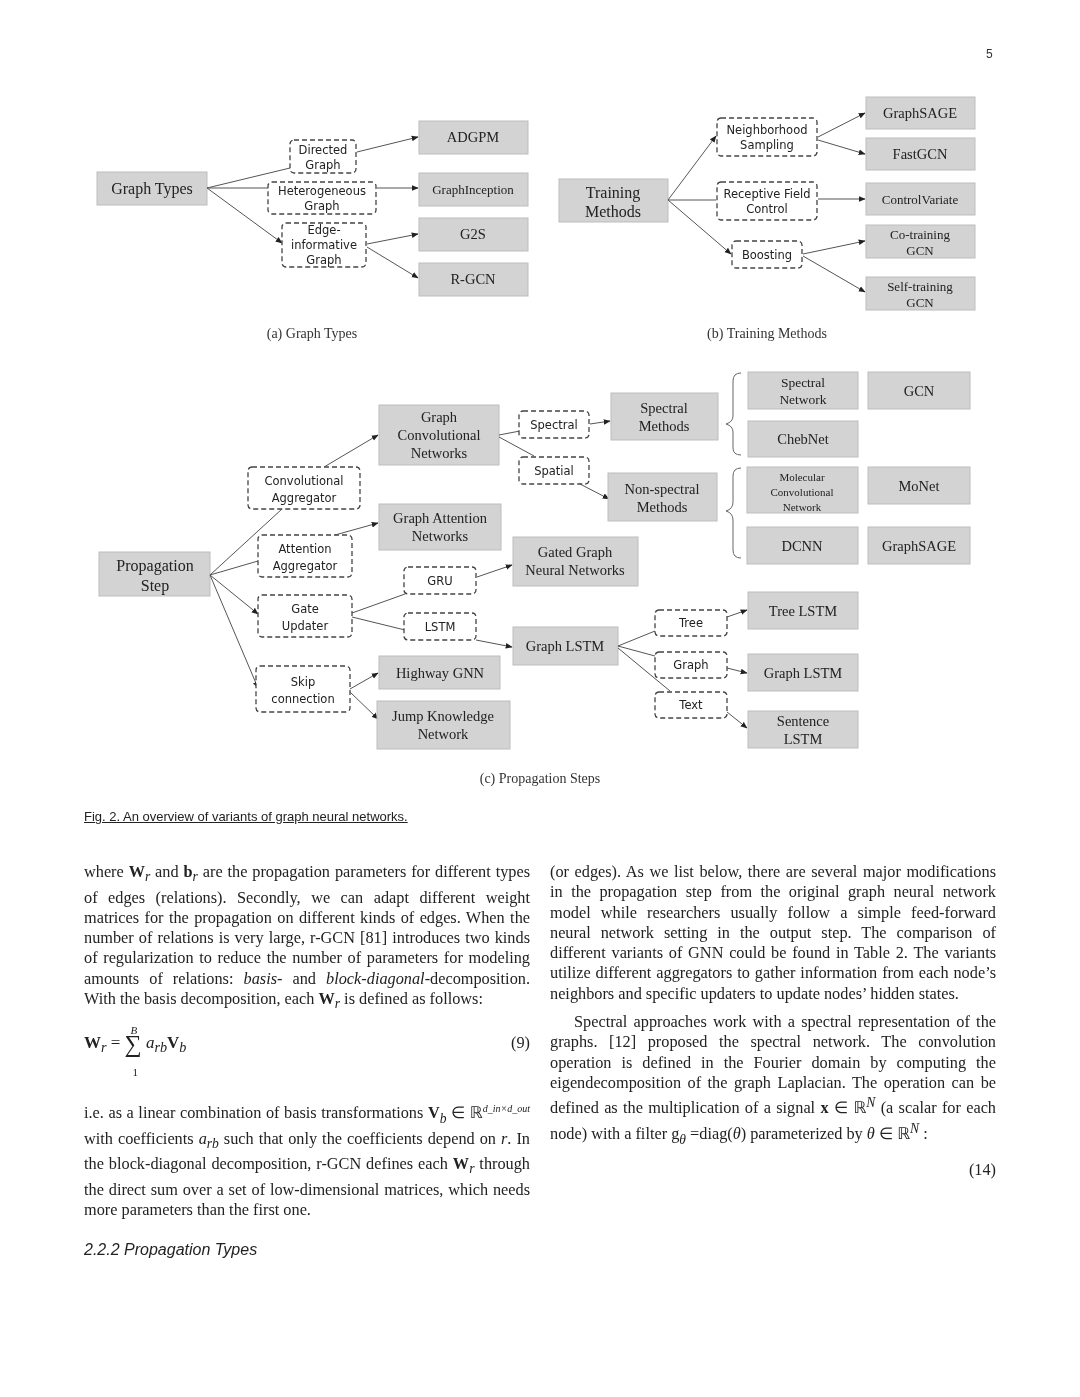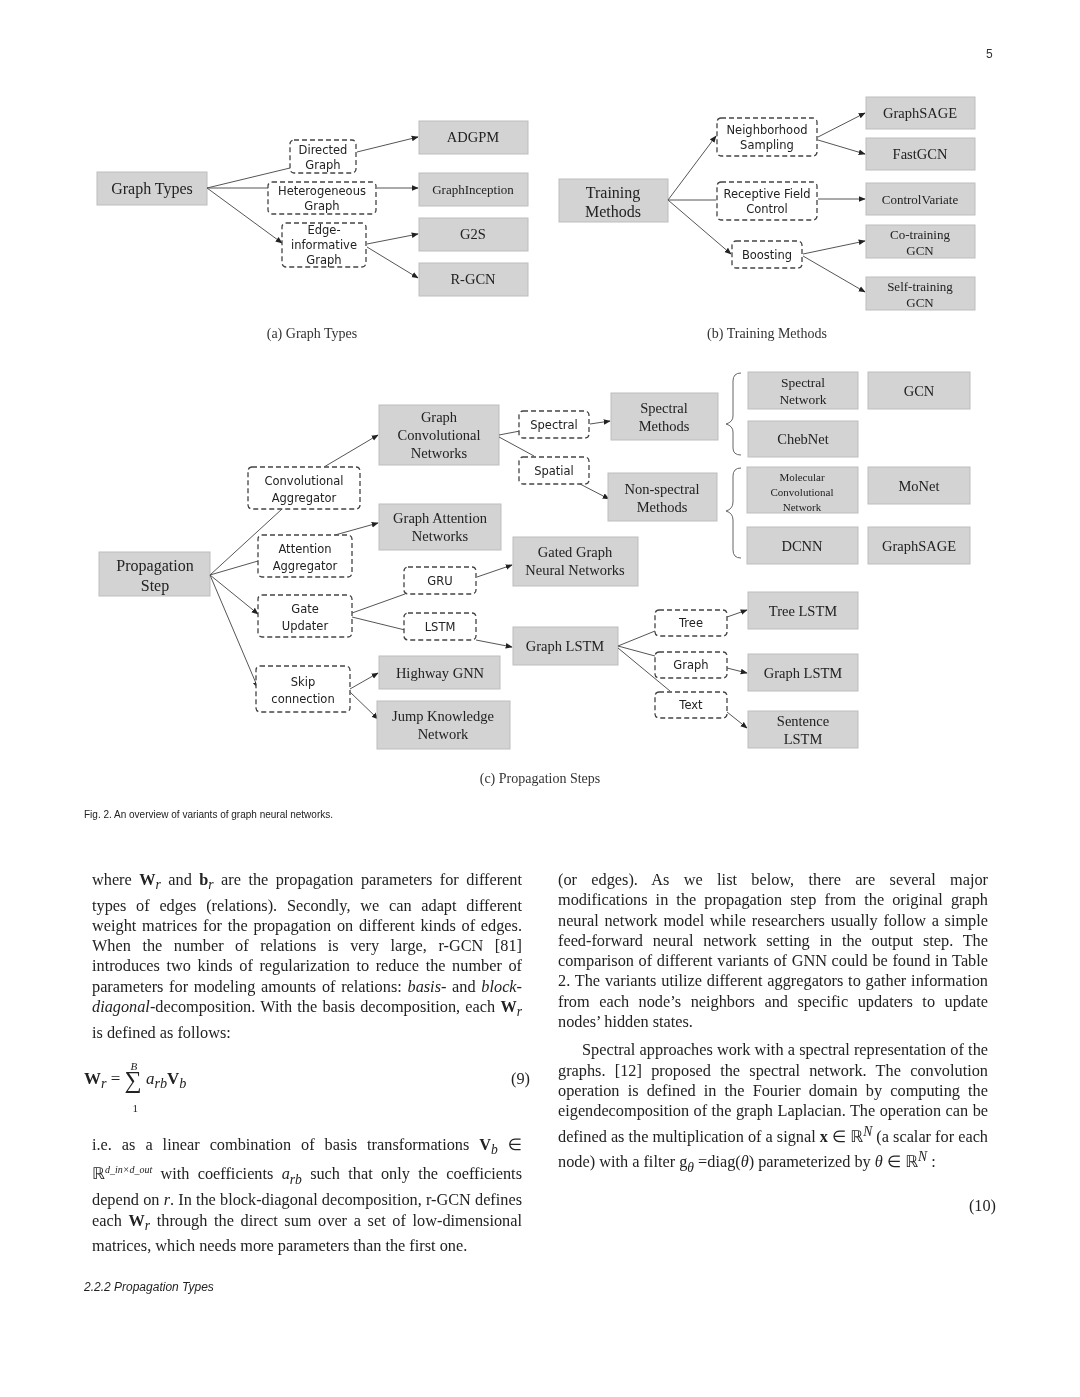--- a/index.html
+++ b/index.html
@@ -8,28 +8,28 @@
   svg.fig { position: absolute; left: 0; top: 0; }
   .gbox { fill: #d3d3d3; stroke: #bdbdbd; stroke-width: 1; }
   .dbox { fill: #ffffff; stroke: #444; stroke-width: 1.3; stroke-dasharray: 5 3; }
   .gt { font-family: "Liberation Serif", serif; font-size: 14.5px; fill: #222; text-anchor: middle; }
   .gts { font-family: "Liberation Serif", serif; font-size: 11.5px; fill: #222; text-anchor: middle; }
   .gtl { font-family: "Liberation Serif", serif; font-size: 16px; fill: #222; text-anchor: middle; }
   .dt { font-family: "DejaVu Sans", sans-serif; font-size: 11.5px; fill: #222; text-anchor: middle; }
   .ln { stroke: #555; stroke-width: 1; fill: none; }
   .brace { stroke: #666; stroke-width: 1; fill: none; }
   .cap { font-family: "Liberation Serif", serif; font-size: 14px; fill: #333; text-anchor: middle; }
-  .figcap { position: absolute; left: 84px; top: 809px; font-family: "Liberation Sans", sans-serif; font-size: 10px; color: #222; }
+  .figcap { position: absolute; left: 84px; top: 809px; font-family: "Liberation Sans", sans-serif; font-size: 13px; color: #222; text-decoration: underline; }
   .col { position: absolute; width: 446px; font-size: 16.3px; line-height: 20.3px; text-align: justify; color: #222; }
-  .col p { margin: 8px; }
+  .col p { margin: 0; }
   .col p.ind { text-indent: 24px; }
   .eq { position: relative; height: 60px; }
   .eq .body { position: absolute; left: 0; right: 0; text-align: left; top: 18px; font-size: 17px; }
   .eq .num { position: absolute; right: 0; top: 18px; }
-  .sec { font-family: "Liberation Sans", sans-serif; font-style: italic; font-size: 12px; margin: 20px 0 12px 0; }
+  .sec { font-family: "Liberation Sans", sans-serif; font-style: italic; font-size: 16px; margin: 20px 0 12px 0; }
   b.m { font-weight: bold; }
   i.m { font-style: italic; }
 </style>
 </head>
 <body>
 
 <div class="page-num">5</div>
 
 <svg class="fig" width="1080" height="800">
   <defs>
@@ -258,15 +258,15 @@
   <p style="margin-top:24px"><span>i.e. as a linear combination of basis transformations </span><b class="m">V</b><sub><i>b</i></sub><span> ∈ </span><span>ℝ</span><sup style="font-size:10px"><i>d_in×d_out</i></sup><span> with coefficients </span><i>a</i><sub><i>rb</i></sub><span> such that only the coefficients depend on </span><i>r</i><span>. In the block-diagonal decomposition, r-GCN defines each </span><b class="m">W</b><sub><i>r</i></sub><span> through the direct sum over a set of low-dimensional matrices, which needs more parameters than the first one.</span></p>
 
   <div class="sec">2.2.2   Propagation Types</div>
 
 </div>
 
 <div class="col" style="left:550px; top:862px;">
   <p>(or edges). As we list below, there are several major modifications in the propagation step from the original graph neural network model while researchers usually follow a simple feed-forward neural network setting in the output step. The comparison of different variants of GNN could be found in Table 2. The variants utilize different aggregators to gather information from each node’s neighbors and specific updaters to update nodes’ hidden states.</p>
   <p class="ind" style="margin-top:8px"><span>Spectral approaches work with a spectral representation of the graphs. [12] proposed the spectral network. The convolution operation is defined in the Fourier domain by computing the eigendecomposition of the graph Laplacian. The operation can be defined as the multiplication of a signal </span><b>x</b><span> ∈ ℝ</span><sup><i>N</i></sup><span> (a scalar for each node) with a filter g</span><sub><i>θ</i></sub><span> =diag(</span><i>θ</i><span>) parameterized by </span><i>θ</i><span> ∈ ℝ</span><sup><i>N</i></sup><span> :</span></p>
   <div class="eq" style="height:40px">
-    <div class="num" style="top:10px">(10)</div>
+    <div class="num" style="top:10px">(14)</div>
   </div>
 </div>
 
 </body></html>

